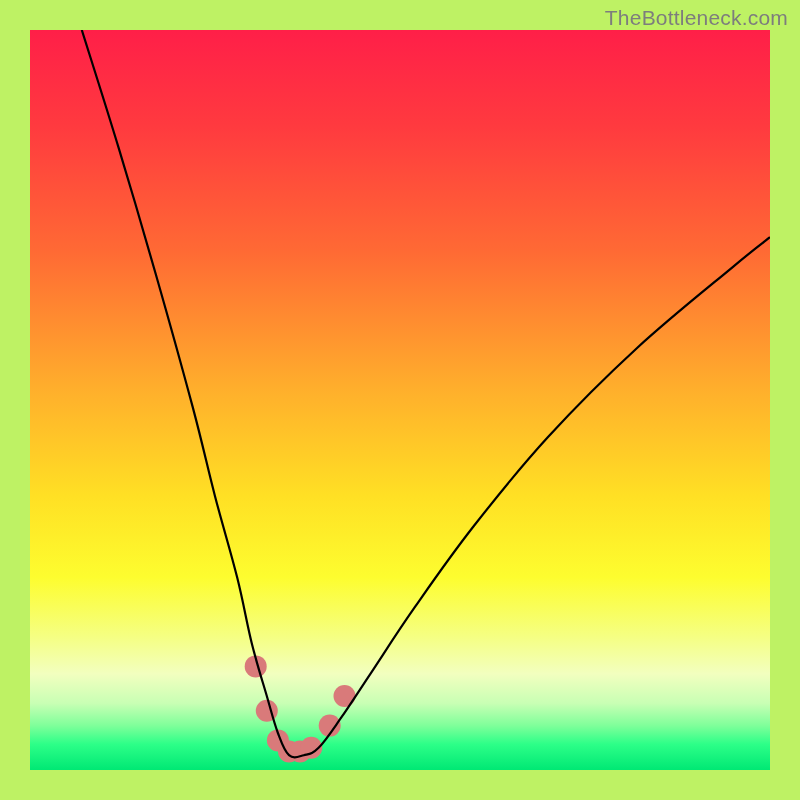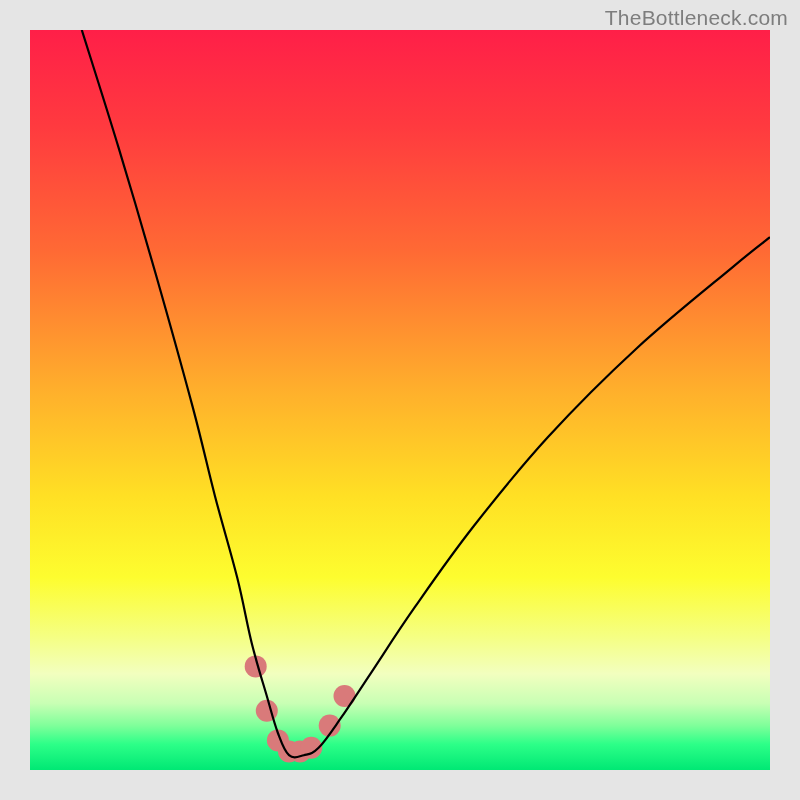--- a/index.html
+++ b/index.html
@@ -10,21 +10,21 @@
     overflow: hidden;
     background: #000;
     font-family: Arial, Helvetica, sans-serif;
   }
   .frame {
     position: absolute;
     left: 0;
     top: 0;
     width: 800px;
     height: 800px;
-    background: #e5e5e5;
+    background: #bef264;
   }
   .plot {
     position: absolute;
     left: 30px;
     top: 30px;
     width: 740px;
     height: 740px;
     overflow: hidden;
   }
   .gradient {

